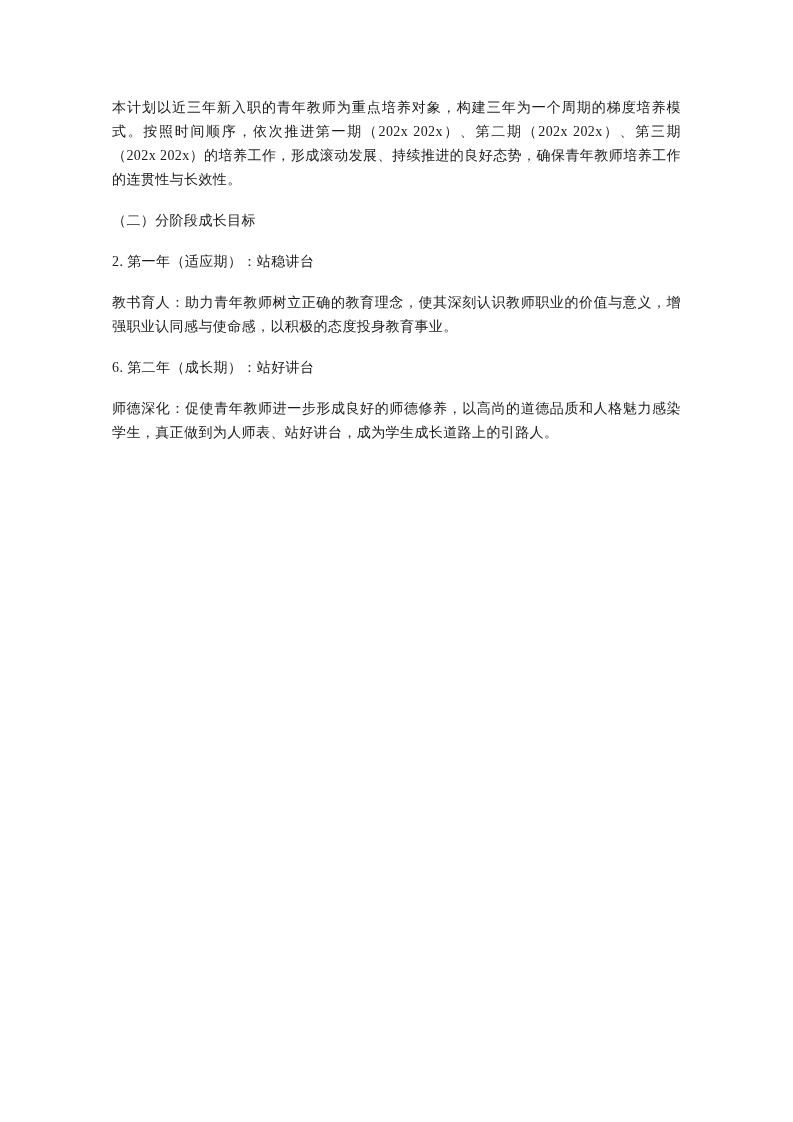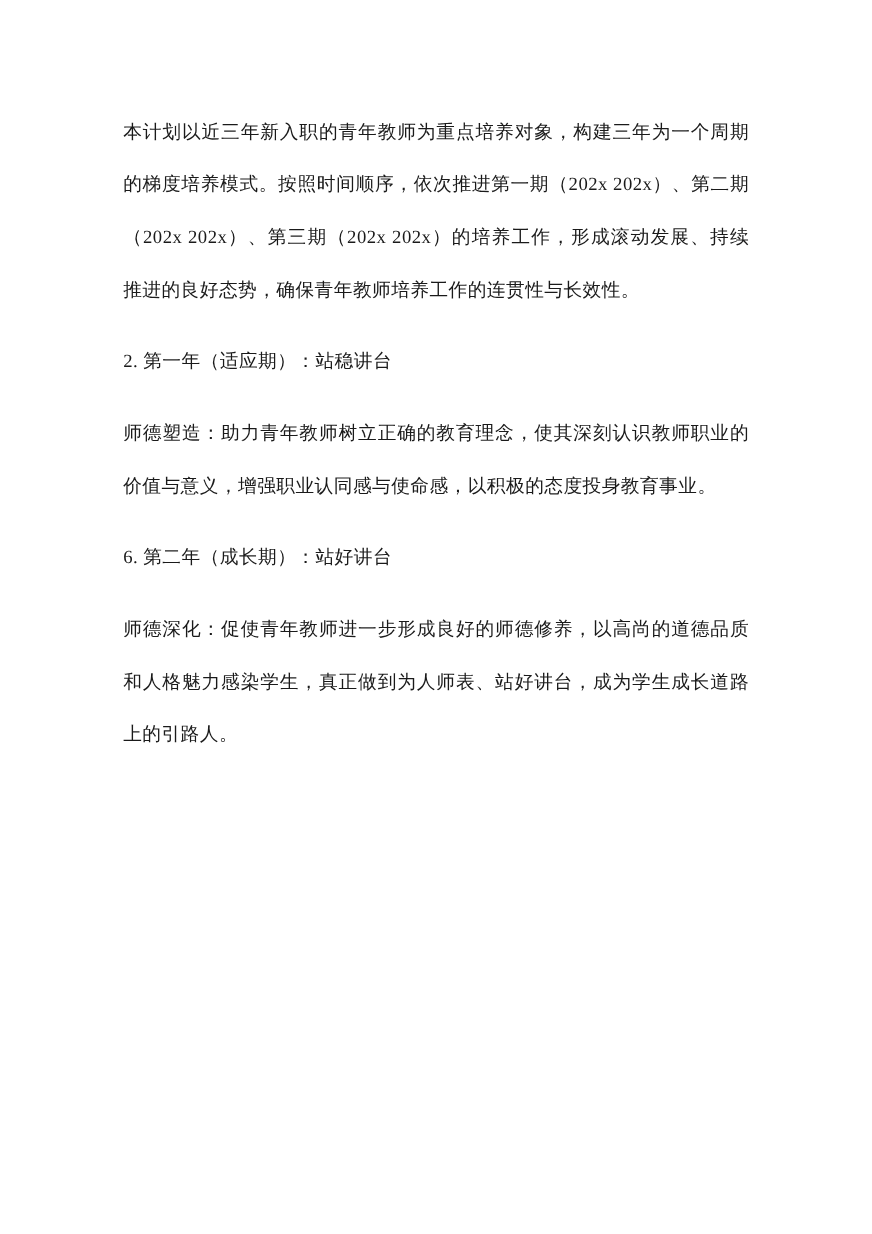--- a/index.html
+++ b/index.html
@@ -15,35 +15,36 @@
     overflow: hidden;
   }
   .page {
     box-sizing: border-box;
     width: 793px;
     height: 1122px;
     padding: 96px 112px 60px 112px;
     background: #ffffff;
   }
   .doc-body {
-    font-size: 17px;
-    line-height: 48px;
+    font-size: 14px;
+    line-height: 24px;
     letter-spacing: 0.4px;
     text-align: justify;
     text-justify: inter-ideograph;
   }
   p.para {
     margin: 0 0 17px 0;
     text-indent: 0;
   }
 </style>
 </head>
 <body>
 
 <div class="page">
   <div class="doc-body">
     <p class="para">本计划以近三年新入职的青年教师为重点培养对象，构建三年为一个周期的梯度培养模式。按照时间顺序，依次推进第一期（202x 202x）、第二期（202x 202x）、第三期（202x 202x）的培养工作，形成滚动发展、持续推进的良好态势，确保青年教师培养工作的连贯性与长效性。</p>
+    <p class="para">（二）分阶段成长目标</p>
     <p class="para">2. 第一年（适应期）：站稳讲台</p>
-    <p class="para">师德塑造：助力青年教师树立正确的教育理念，使其深刻认识教师职业的价值与意义，增强职业认同感与使命感，以积极的态度投身教育事业。</p>
+    <p class="para">教书育人：助力青年教师树立正确的教育理念，使其深刻认识教师职业的价值与意义，增强职业认同感与使命感，以积极的态度投身教育事业。</p>
     <p class="para">6. 第二年（成长期）：站好讲台</p>
     <p class="para">师德深化：促使青年教师进一步形成良好的师德修养，以高尚的道德品质和人格魅力感染学生，真正做到为人师表、站好讲台，成为学生成长道路上的引路人。</p>
   </div>
 </div>
 
 </body></html>

